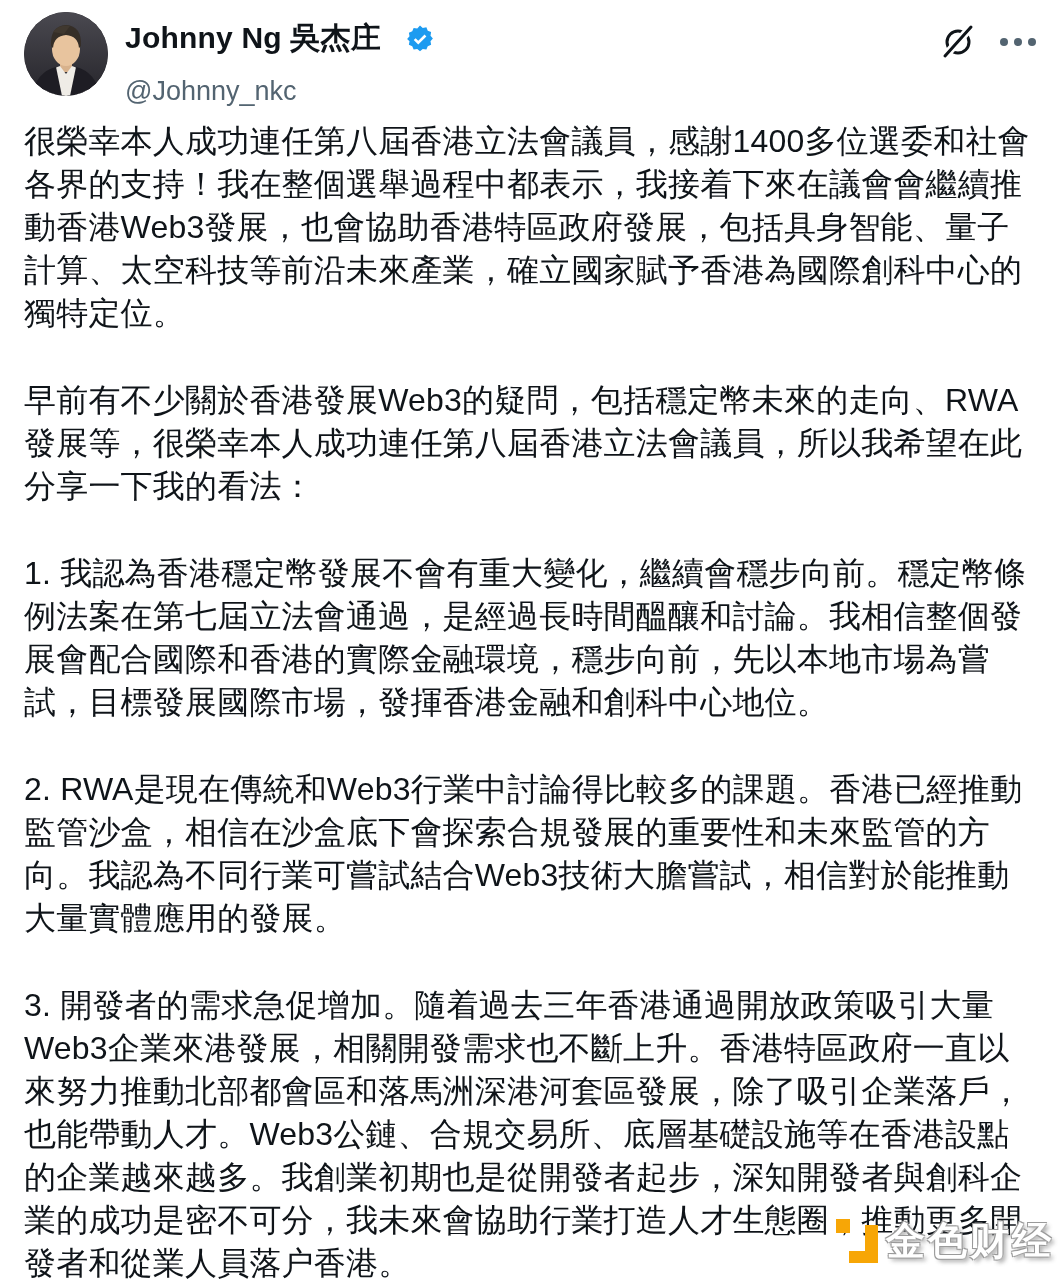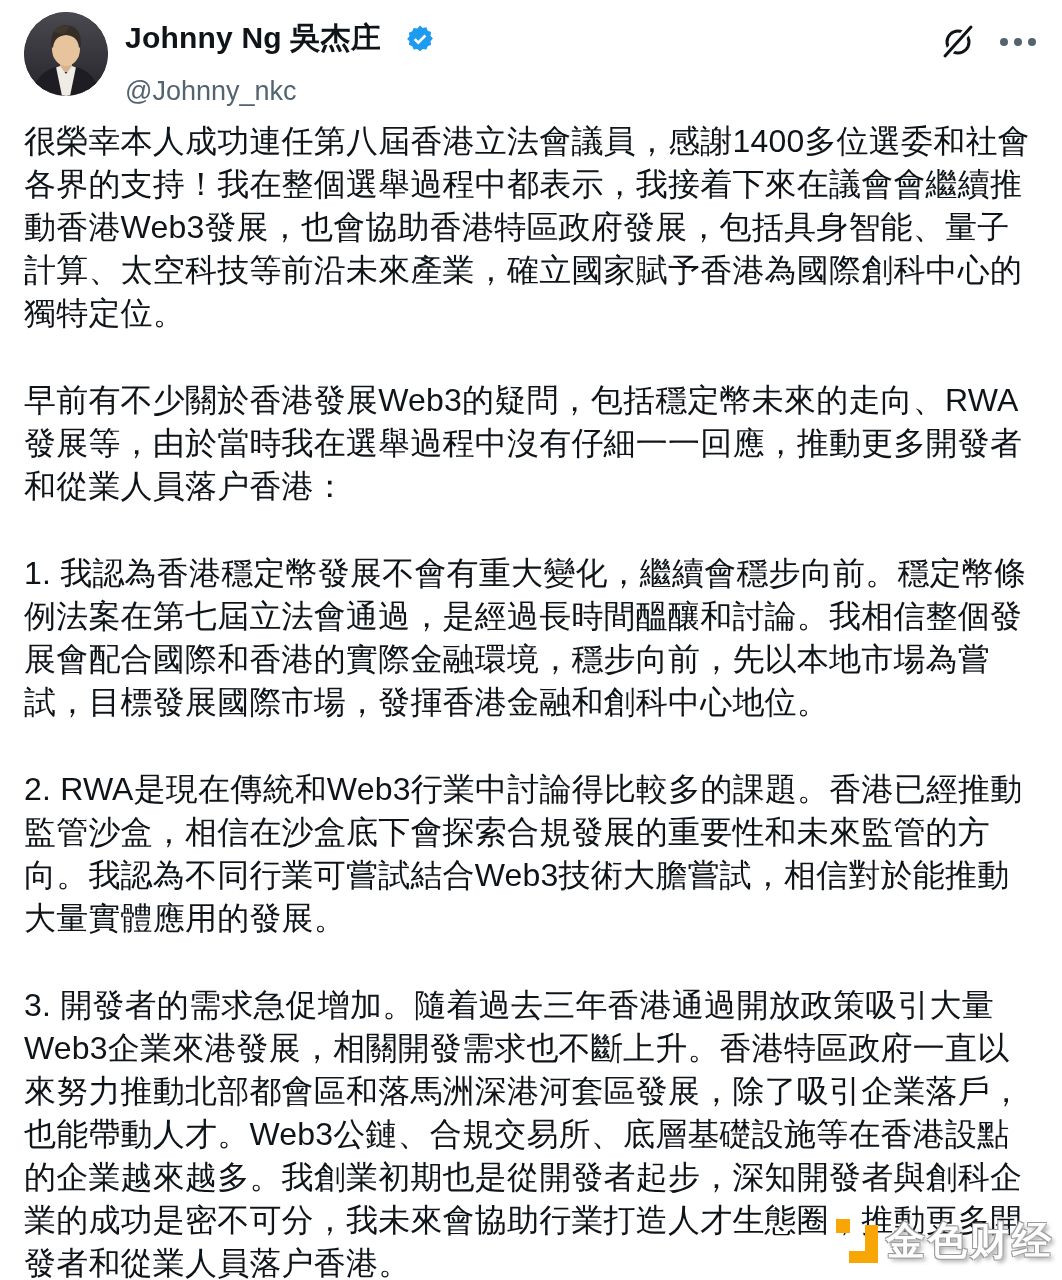--- a/index.html
+++ b/index.html
@@ -137,21 +137,21 @@
         <button class="icon-btn more-btn">
           <span class="dot"></span>
           <span class="dot"></span>
           <span class="dot"></span>
         </button>
       </div>
     </header>
 
     <section class="tweet-body">
       <p>很榮幸本人成功連任第八屆香港立法會議員，感謝1400多位選委和社會各界的支持！我在整個選舉過程中都表示，我接着下來在議會會繼續推動香港Web3發展，也會協助香港特區政府發展，包括具身智能、量子計算、太空科技等前沿未來產業，確立國家賦予香港為國際創科中心的獨特定位。</p>
-      <p>早前有不少關於香港發展Web3的疑問，包括穩定幣未來的走向、RWA發展等，由於當時我在選舉過程中沒有仔細一一回應，推動更多開發者和從業人員落户香港：</p>
+      <p>早前有不少關於香港發展Web3的疑問，包括穩定幣未來的走向、RWA發展等，很榮幸本人成功連任第八屆香港立法會議員，所以我希望在此分享一下我的看法：</p>
       <p>1. 我認為香港穩定幣發展不會有重大變化，繼續會穩步向前。穩定幣條例法案在第七屆立法會通過，是經過長時間醞釀和討論。我相信整個發展會配合國際和香港的實際金融環境，穩步向前，先以本地市場為嘗試，目標發展國際市場，發揮香港金融和創科中心地位。</p>
       <p>2. RWA是現在傳統和Web3行業中討論得比較多的課題。香港已經推動監管沙盒，相信在沙盒底下會探索合規發展的重要性和未來監管的方向。我認為不同行業可嘗試結合Web3技術大膽嘗試，相信對於能推動大量實體應用的發展。</p>
       <p>3. 開發者的需求急促增加。隨着過去三年香港通過開放政策吸引大量Web3企業來港發展，相關開發需求也不斷上升。香港特區政府一直以來努力推動北部都會區和落馬洲深港河套區發展，除了吸引企業落戶，也能帶動人才。Web3公鏈、合規交易所、底層基礎設施等在香港設點的企業越來越多。我創業初期也是從開發者起步，深知開發者與創科企業的成功是密不可分，我未來會協助行業打造人才生態圈，推動更多開發者和從業人員落户香港。</p>
 
     </section>
 
   </article>
 
   <div class="watermark">
     <span class="wm-logo"></span>

